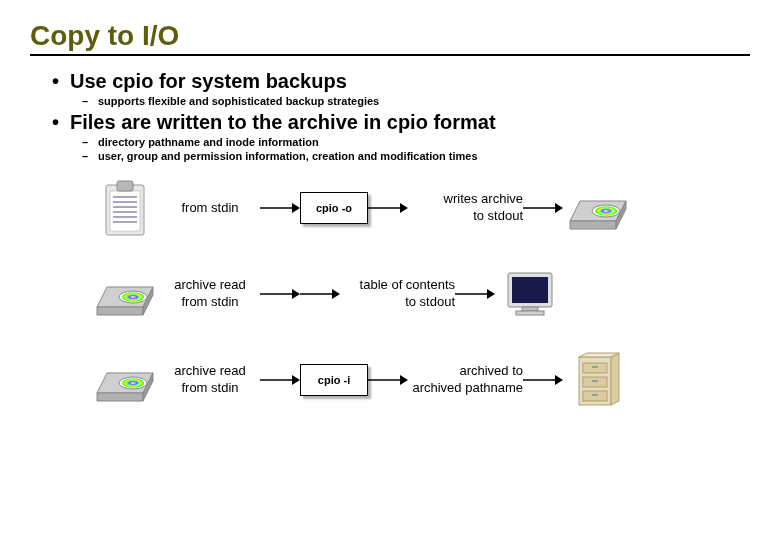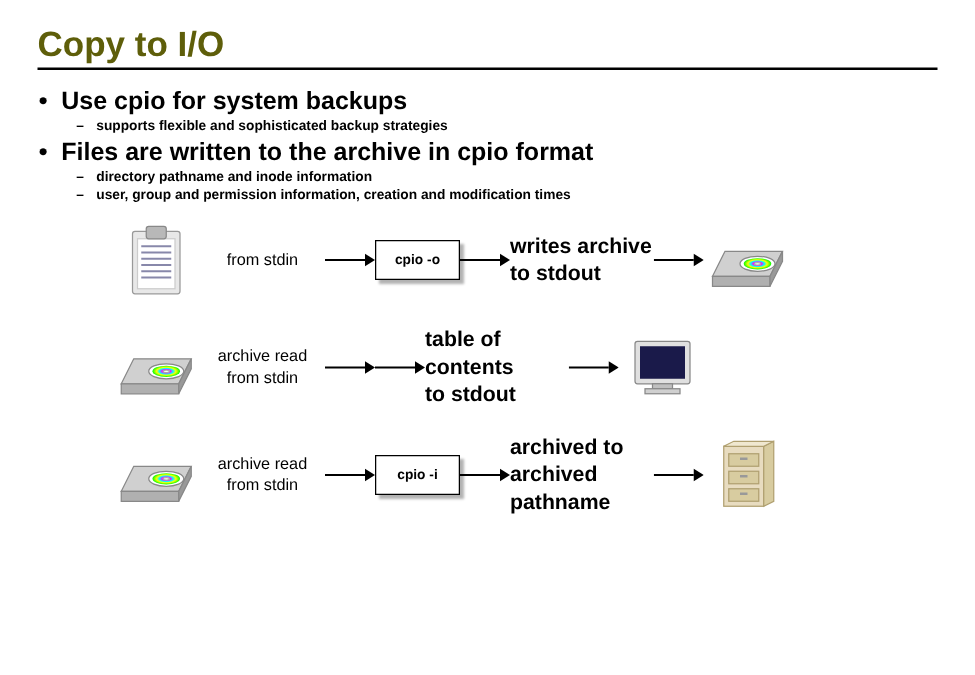--- a/index.html
+++ b/index.html
@@ -16,21 +16,21 @@
     font-size: 28px;
     font-weight: bold;
     color: #5e5e0a;
     margin-bottom: 2px;
   }
   .title-rule {
     border: none;
     border-top: 2px solid #000;
     margin-bottom: 14px;
   }
-  .bullets { margin-left: 19px; }
+  .bullets { margin-left: 40px; }
   .b1 {
     font-size: 20px;
     font-weight: bold;
     margin: 4px 0 2px 0;
     position: relative;
   }
   .b1::before {
     content: "•";
     position: absolute;
     left: -18px;
@@ -88,25 +88,24 @@
     box-shadow: 3px 3px 2px rgba(0,0,0,0.3);
     display: flex;
     align-items: center;
     justify-content: center;
     font-size: 11px;
     font-weight: bold;
     flex-shrink: 0;
   }
   .outlabel {
     width: 115px;
-    font-size: 17px;
-    text-align: left;
+    font-size: 13px;
+    text-align: right;
     line-height: 1.3;
     flex-shrink: 0;
-    font-weight: bold;
   }
   svg { display: block; }
 </style>
 </head>
 <body>
 
 <h1 class="title">Copy to I/O</h1>
 <hr class="title-rule">
 
 <div class="bullets">

